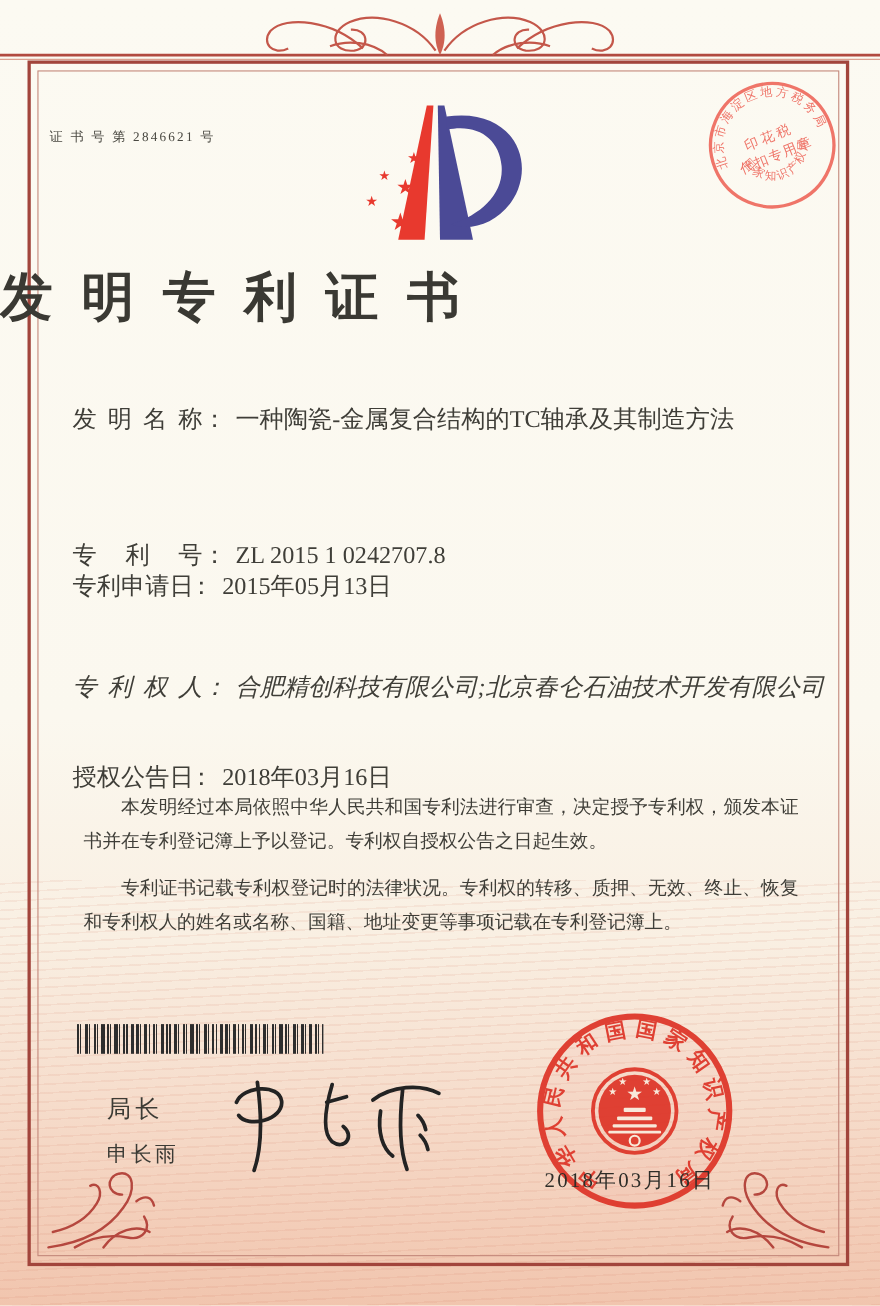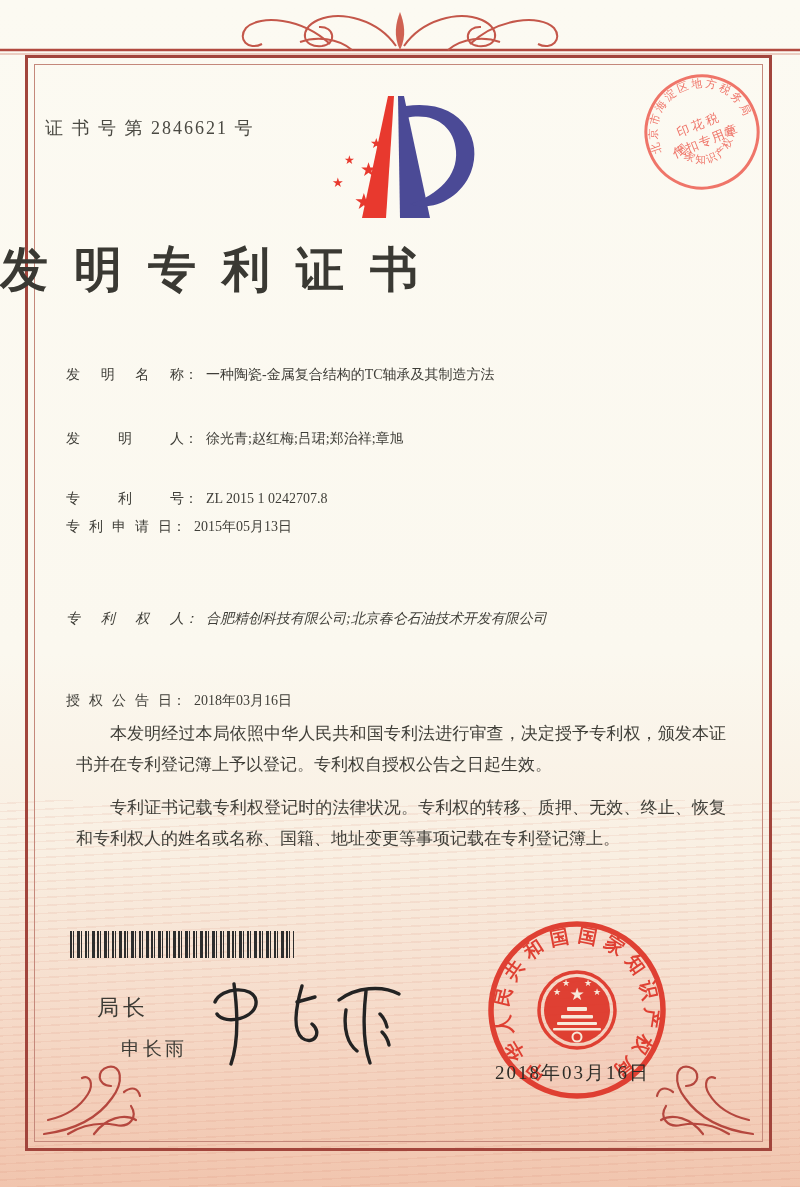--- a/index.html
+++ b/index.html
@@ -16,34 +16,34 @@
   .layer{position:absolute;z-index:2;}
 
   
   .frame-outer{left:25px;top:55px;right:28px;bottom:36px;border:3px solid #a2453c;}
   .frame-inner{left:34px;top:64px;right:37px;bottom:45px;border:1px solid #c4887b;}
 
   
   .top-band{left:0;top:0;width:800px;height:64px;z-index:3;}
 
   
-  .cert-no{left:45px;top:116px;font-size:18px;letter-spacing:2px;color:#4a4942;}
+  .cert-no{left:45px;top:116px;font-size:12px;letter-spacing:2px;color:#4a4942;}
 
   
   .logo{left:308px;top:90px;width:176px;height:138px;}
 
   
   .stamp{left:636px;top:66px;width:132px;height:132px;opacity:.92;}
 
   
   .title{left:0;top:238px;width:800px;text-align:left;}
   .title span{font-size:48px;font-weight:bold;letter-spacing:26px;margin-right:-26px;color:#3a3933;}
 
   
-  .row{position:absolute;left:66px;z-index:2;font-size:14px;white-space:nowrap;}
+  .row{position:absolute;left:66px;z-index:2;font-size:22px;white-space:nowrap;}
   .row .label{display:inline-block;width:118px;text-align:justify;text-align-last:justify;vertical-align:bottom;}
   .row .label.compact{width:106px;}
   .row .colon{display:inline-block;margin-right:8px;}
   .r1{top:366px;} .r2{top:430px;} .r3{top:490px;} .r4{top:518px;} .r5{top:610px;font-style:italic;} .r6{top:692px;}
 
   
   .body-text{left:64px;top:706px;width:674px;font-size:17px;line-height:31px;text-align:justify;}
   .body-text p{margin:12px;text-indent:2em;}
 
   
@@ -52,21 +52,21 @@
       #2d2d2d 0 2px,transparent 2px 3px,
       #2d2d2d 3px 4px,transparent 4px 7px,
       #2d2d2d 7px 10px,transparent 10px 11px,
       #2d2d2d 11px 12px,transparent 12px 15px,
       #2d2d2d 15px 17px,transparent 17px 18px,
       #2d2d2d 18px 19px,transparent 19px 22px,
       #2d2d2d 22px 25px,transparent 25px 27px);}
 
   
   .director-label{left:97px;top:993px;font-size:22px;letter-spacing:4px;color:#3c3b35;}
-  .director-name{left:97px;top:1036px;font-size:19px;letter-spacing:3px;color:#3c3b35;margin-left:24px;}
+  .director-name{left:97px;top:1036px;font-size:19px;letter-spacing:3px;color:#3c3b35;}
   .signature{left:198px;top:972px;width:215px;height:100px;z-index:4;}
   .seal{left:487px;top:915px;width:180px;height:190px;z-index:3;opacity:.95;}
   .issue-date{left:495px;top:1060px;font-size:19px;letter-spacing:2px;color:#2e2d28;z-index:5;}
 
   
   .corner{width:112px;height:118px;z-index:3;}
   .corner-left{left:38px;top:1022px;}
   .corner-right{right:41px;top:1022px;transform:scaleX(-1);}
 </style>
 </head>
@@ -129,23 +129,20 @@
       <text x="66" y="80" font-size="12.5" letter-spacing="1.5" text-anchor="middle">代扣专用章</text>
     </g>
   </svg>
 
   <div class="layer title">
     <span>发明专利证书</span>
   </div>
 
   <div class="row r1">
     <span class="label">发明名称</span><span class="colon">：</span><span class="value">一种陶瓷-金属复合结构的TC轴承及其制造方法</span>
-  </div>
-  <div class="row r2">
-    <span class="label">发明人</span><span class="colon">：</span><span class="value">徐光青;赵红梅;吕珺;郑治祥;章旭</span>
   </div>
   <div class="row r3">
     <span class="label">专利号</span><span class="colon">：</span><span class="value">ZL 2015 1 0242707.8</span>
   </div>
   <div class="row r4">
     <span class="label compact">专利申请日</span><span class="colon">：</span><span class="value">2015年05月13日</span>
   </div>
   <div class="row r5">
     <span class="label">专利权人</span><span class="colon">：</span><span class="value">合肥精创科技有限公司;北京春仑石油技术开发有限公司</span>
   </div>

